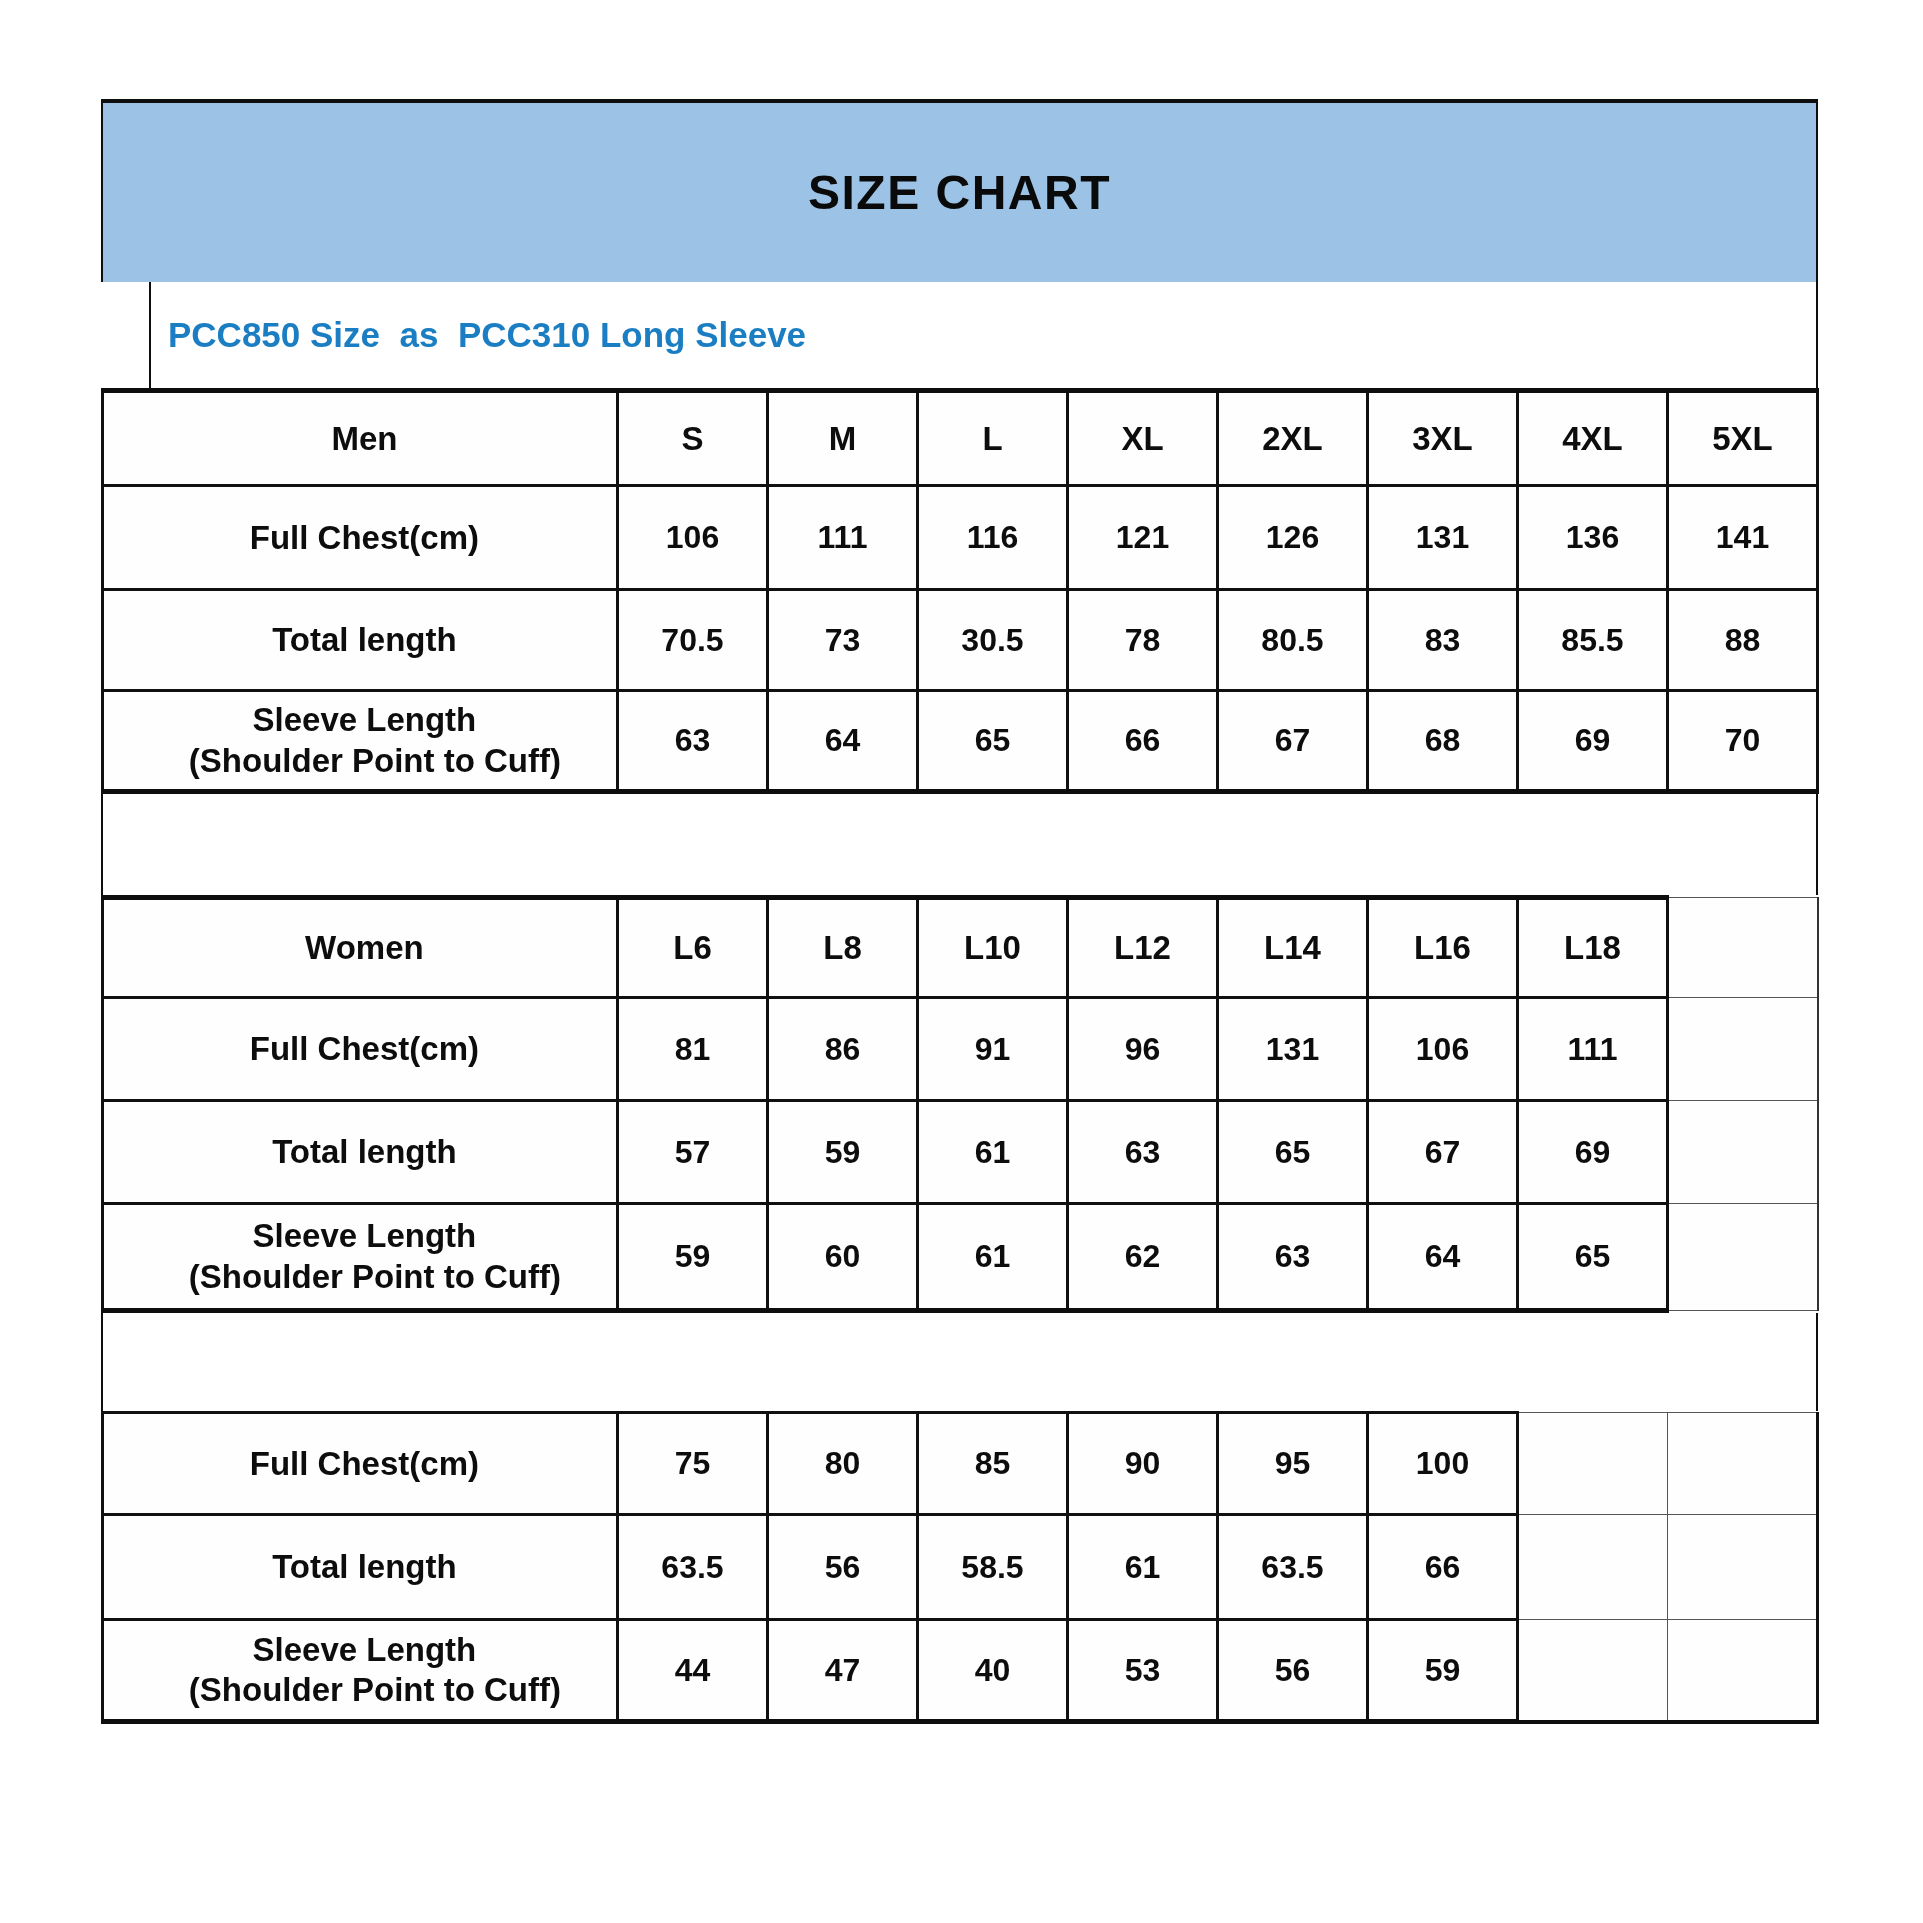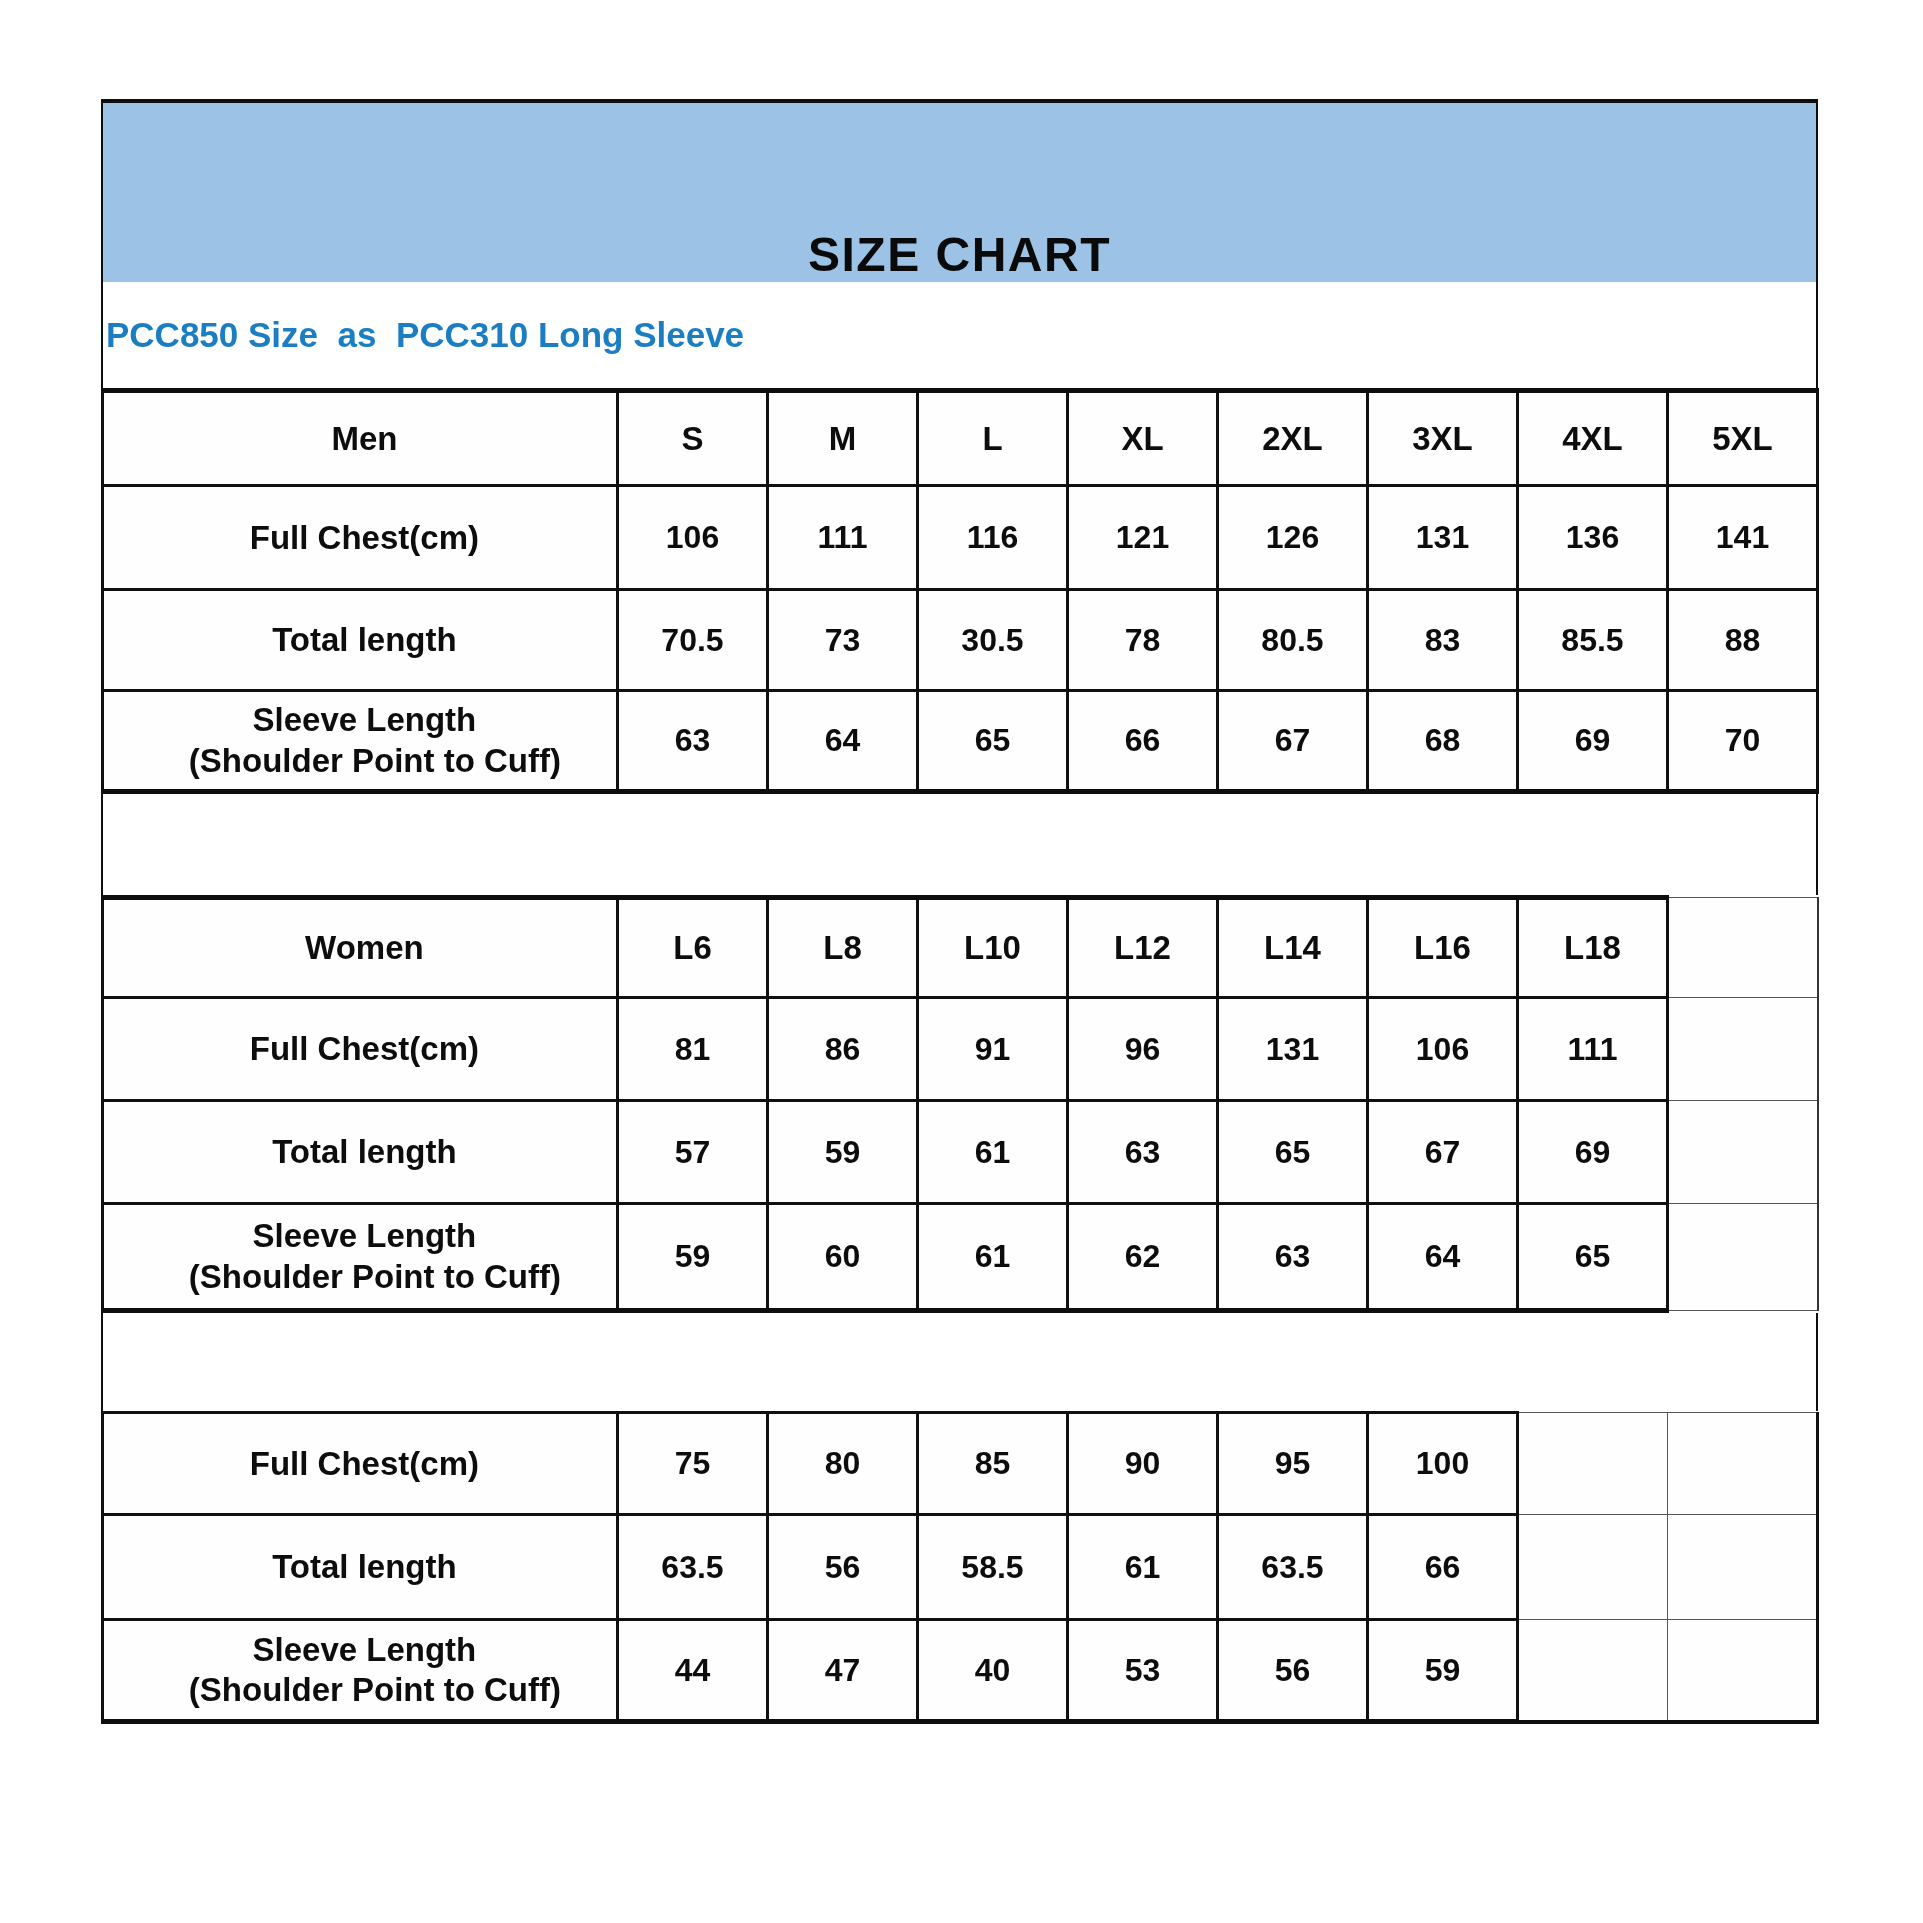--- a/index.html
+++ b/index.html
@@ -2,25 +2,25 @@
 <html style="font-size:12px"><head>
 <meta charset="utf-8">
 <style>
   html,body{margin:0;padding:0;background:#ffffff;}
   .page{position:relative;width:1924px;height:1924px;background:#ffffff;overflow:hidden;
         font-family:"Liberation Sans",sans-serif;font-weight:bold;color:#0d0d0d;}
   .content{position:absolute;left:101px;top:99px;width:1717px;}
 
   .titlebar{box-sizing:border-box;height:183px;background:#9cc2e5;
             border-top:4.5px solid #0e0e0e;border-left:2.3px solid #0e0e0e;border-right:2.3px solid #0e0e0e;
-            display:flex;align-items:flex-end;justify-content:center;}
+            display:flex;align-items:center;justify-content:center;}
   .titlebar .t{font-size:48px;letter-spacing:1.5px;color:#0a0a0a;}
 
   .subtitle{box-sizing:border-box;height:106px;border-left:2.3px solid #0e0e0e;border-right:2.3px solid #0e0e0e;
-            display:flex;align-items:center;padding-left:3px;}
+            display:flex;align-items:center;padding-left:17px;margin-left:48px;}
   .subtitle .s{font-size:35px;color:#1b7ec3;white-space:pre;}
 
   table{border-collapse:collapse;table-layout:fixed;width:1717px;}
   td{border:3px solid #101010;box-sizing:border-box;overflow:hidden;
      font-size:32px;text-align:center;vertical-align:middle;background:#fefefe;}
   td.lbl{text-align:center;padding-left:9.8px;font-size:33px;}
   td.hdr{font-size:33px;}
   .l2{padding-left:21px;}
   .slv div{line-height:1.22;}
 

